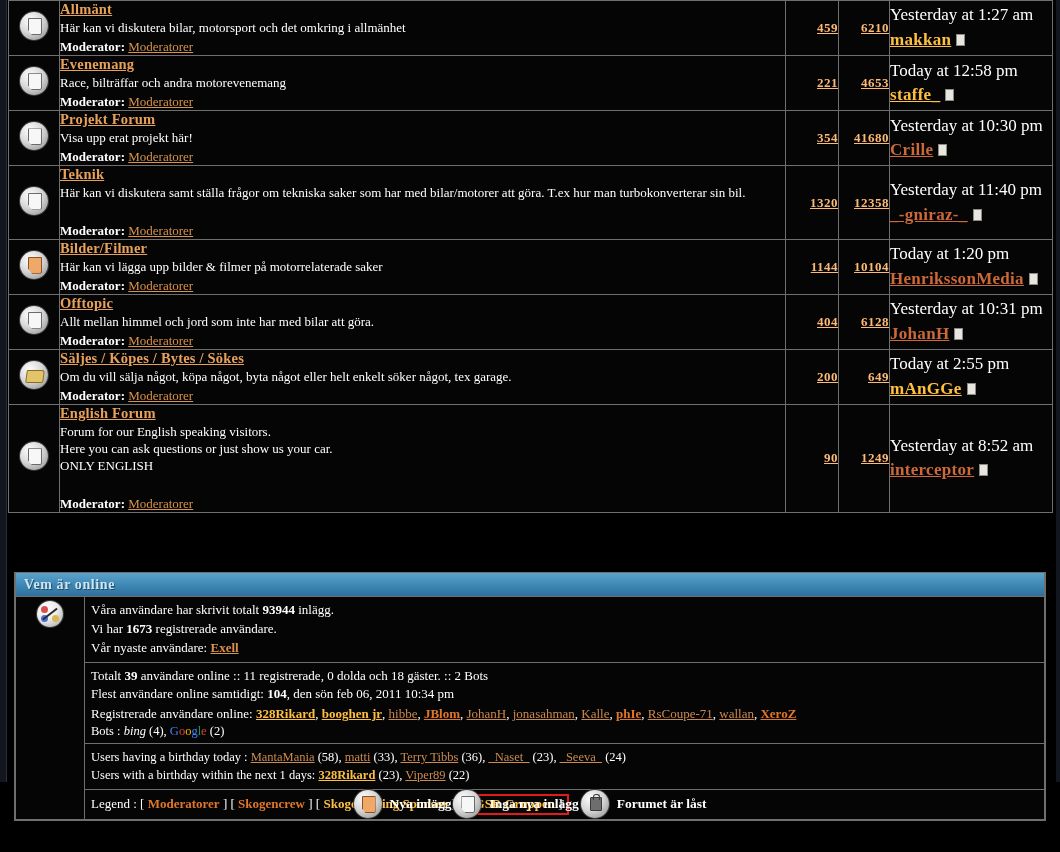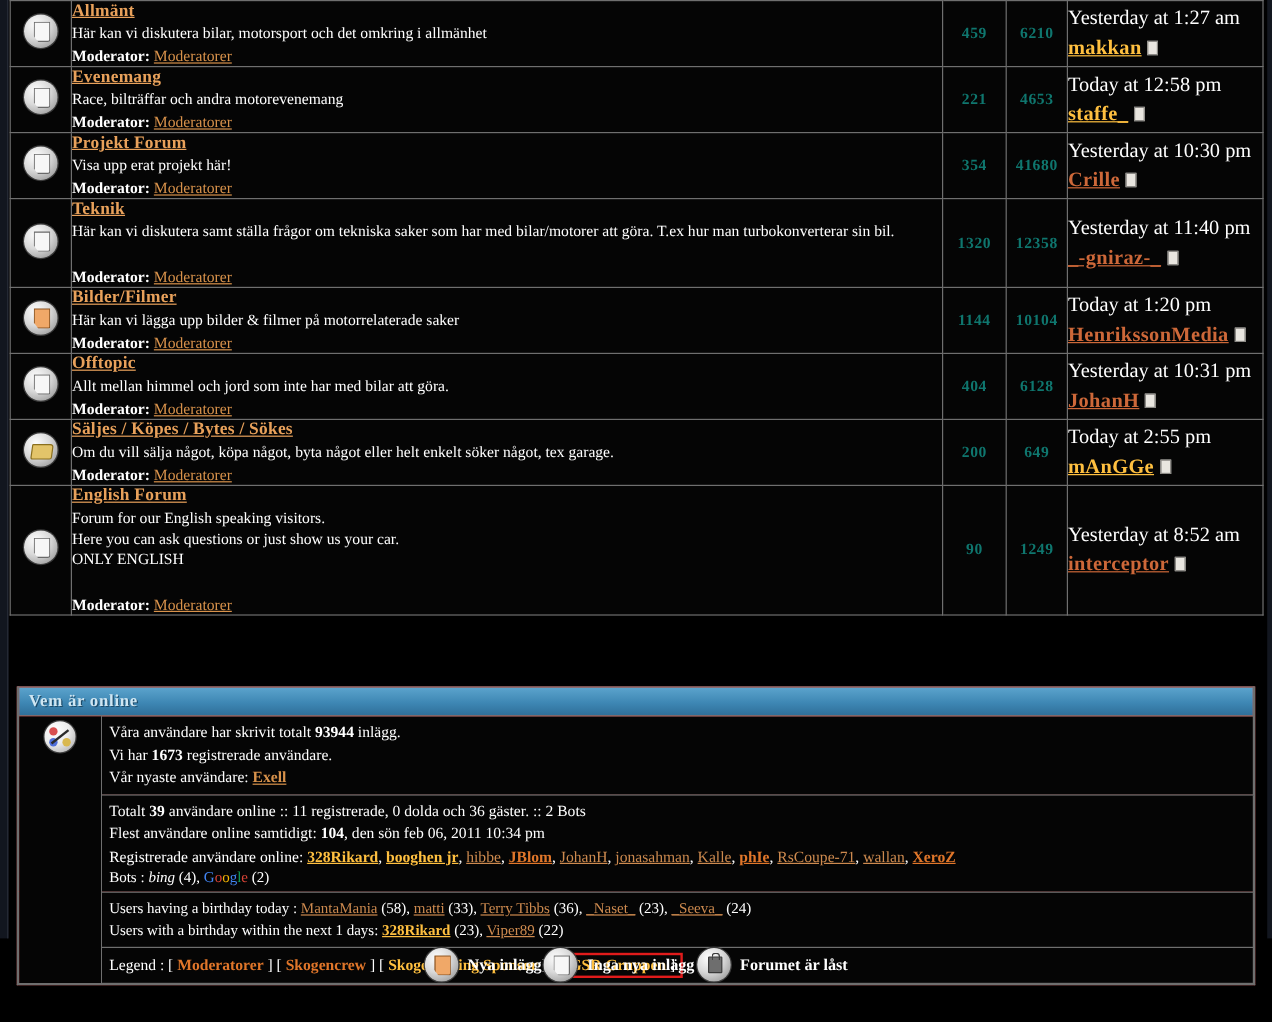--- a/index.html
+++ b/index.html
@@ -64,25 +64,26 @@
     text-align: center;
     vertical-align: middle;
   }
   td.col-desc {
     width: 725px;
     padding: 6px 8px 6px 8px;
     vertical-align: top;
   }
   td.col-topics, td.col-posts {
     width: 52px;
-    text-align: center;
+    text-align: right;
     font-size: 13px;
-    color: #0f766e;
+    color: #fdba74;
     font-weight: bold;
     letter-spacing: .5px;
+    text-decoration: underline;
   }
   td.col-posts { width: 50px; }
   td.col-last {
     width: 162px;
     text-align: left;
     font-size: 17px;
     color: #ffffff;
     padding: 2px 4px;
     line-height: 1.45;
   }
@@ -203,21 +204,21 @@
   }
 
   
   #onlinebox {
     position: absolute;
     left: 14px;
     top: 572px;
     width: 1032px;
     border: 1px solid #6f6f6f;
     border-top: none;
-    background: #ef4444;
+    background: #404040;
     box-sizing: border-box;
   }
   .online-head {
     height: 24px;
     background: linear-gradient(180deg, #5ba3cc 0%, #3e87b4 55%, #2f6f99 100%);
     color: #cfe6f2;
     font-weight: bold;
     font-size: 14px;
     line-height: 24px;
     padding-left: 8px;
@@ -479,21 +480,21 @@
               <span>Vi har </span><b>1673</b><span> registrerade användare.</span>
             </div>
             <div class="stats-line">
               <span>Vår nyaste användare: </span><a class="newuser-link" href="#">Exell</a>
             </div>
           </td>
         </tr>
         <tr>
           <td>
             <div class="stats-line">
-              <span>Totalt </span><b>39</b><span> användare online :: 11 registrerade, 0 dolda och 36 gäster. :: 2 Bots</span>
+              <span>Totalt </span><b>39</b><span> användare online :: 11 registrerade, 0 dolda och 18 gäster. :: 2 Bots</span>
             </div>
             <div class="stats-line">
               <span>Flest användare online samtidigt: </span><b>104</b><span>, den sön feb 06, 2011 10:34 pm</span>
             </div>
             <div class="blank"></div>
             <div class="users-block">
               <span>Registrerade användare online: </span><span id="reg-users"><a href="#" class="uname c-gold">328Rikard</a><span class="sep">, </span><a href="#" class="uname c-gold">booghen jr</a><span class="sep">, </span><a href="#" class="uname c-tan">hibbe</a><span class="sep">, </span><a href="#" class="uname c-orange">JBlom</a><span class="sep">, </span><a href="#" class="uname c-tan">JohanH</a><span class="sep">, </span><a href="#" class="uname c-tan">jonasahman</a><span class="sep">, </span><a href="#" class="uname c-tan">Kalle</a><span class="sep">, </span><a href="#" class="uname c-orange">phIe</a><span class="sep">, </span><a href="#" class="uname c-tan">RsCoupe-71</a><span class="sep">, </span><a href="#" class="uname c-tan">wallan</a><span class="sep">, </span><a href="#" class="uname c-orange">XeroZ</a></span>
             </div>
             <div class="bots-line">
               <span>Bots : </span><span id="bots-list"><span class="bot-it">bing</span><span> (4)</span><span class="sep">, </span><span><span class="g-G">G</span><span class="g-o1">o</span><span class="g-o2">o</span><span class="g-g">g</span><span class="g-l">l</span><span class="g-e">e</span></span><span> (2)</span></span>

